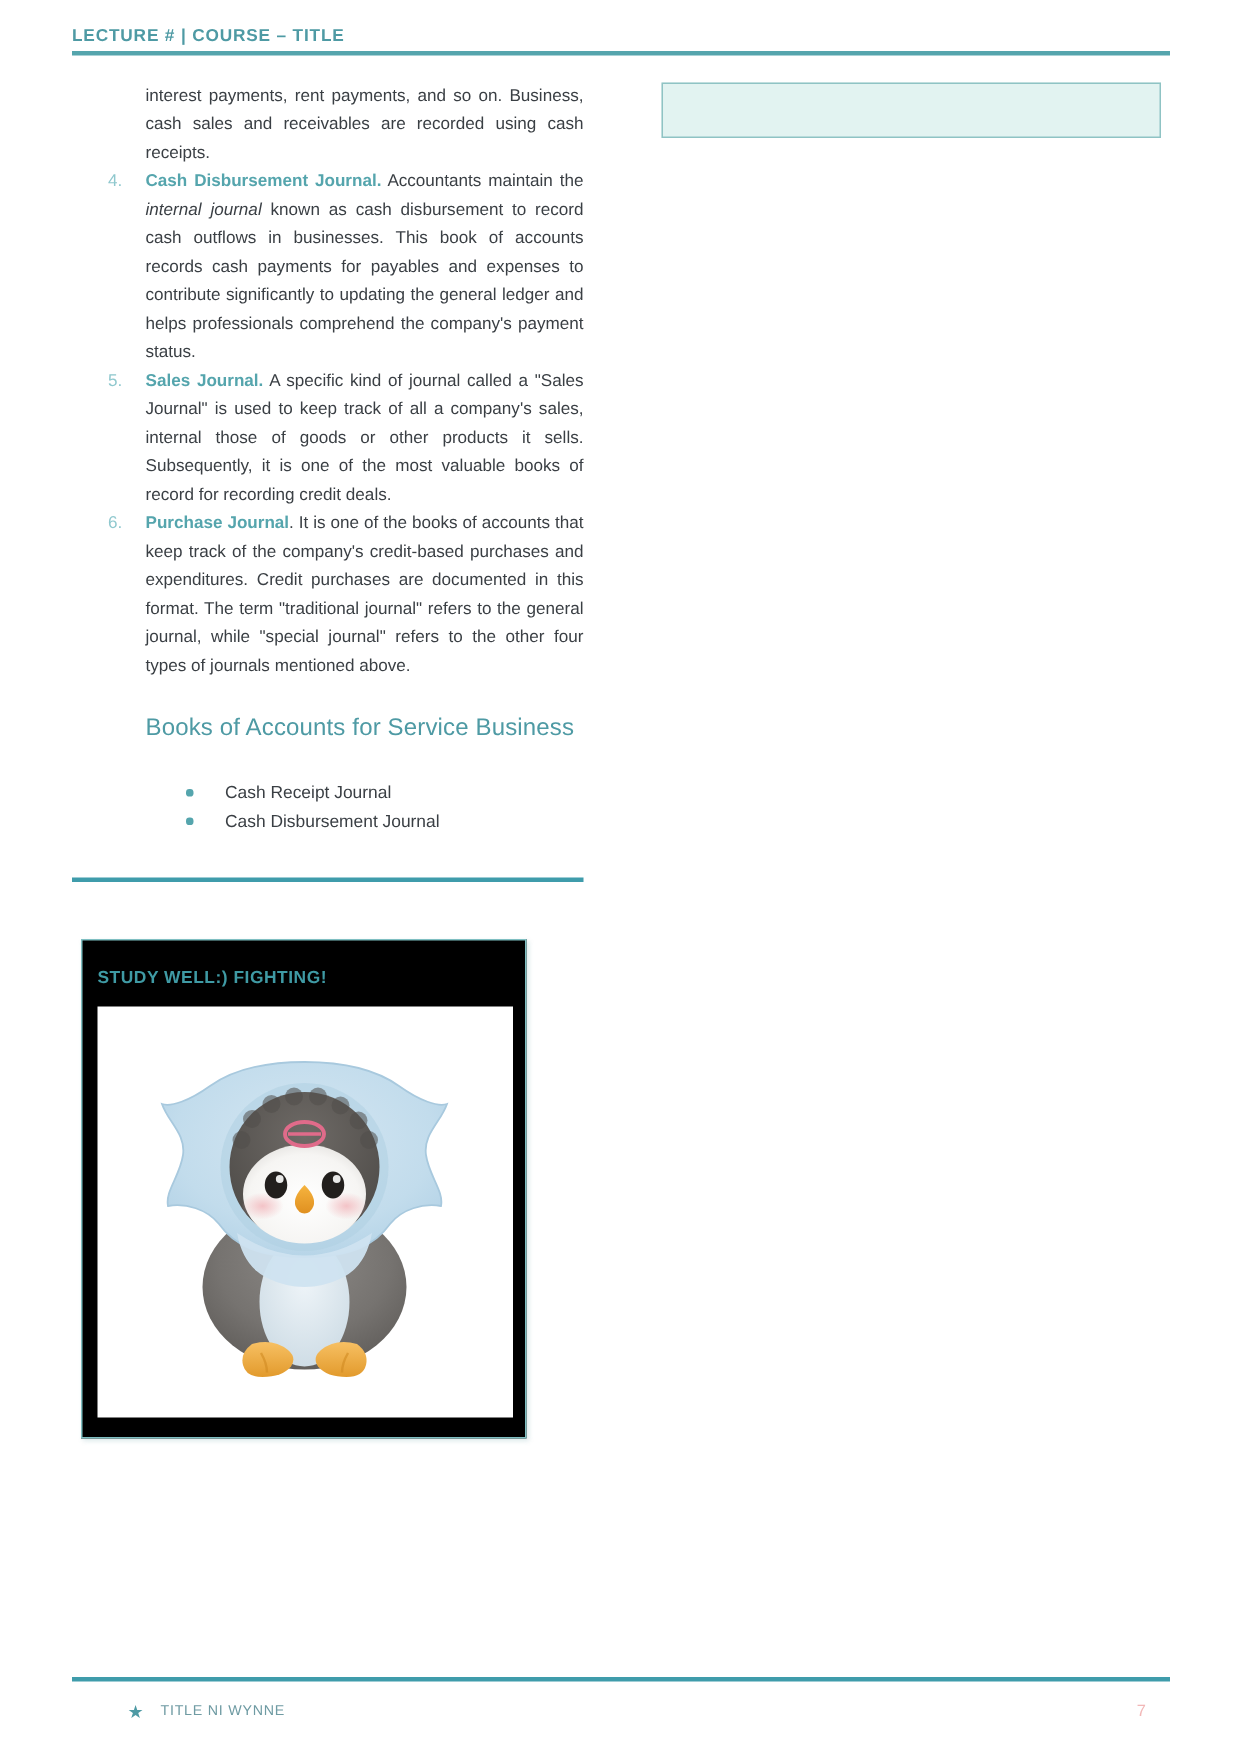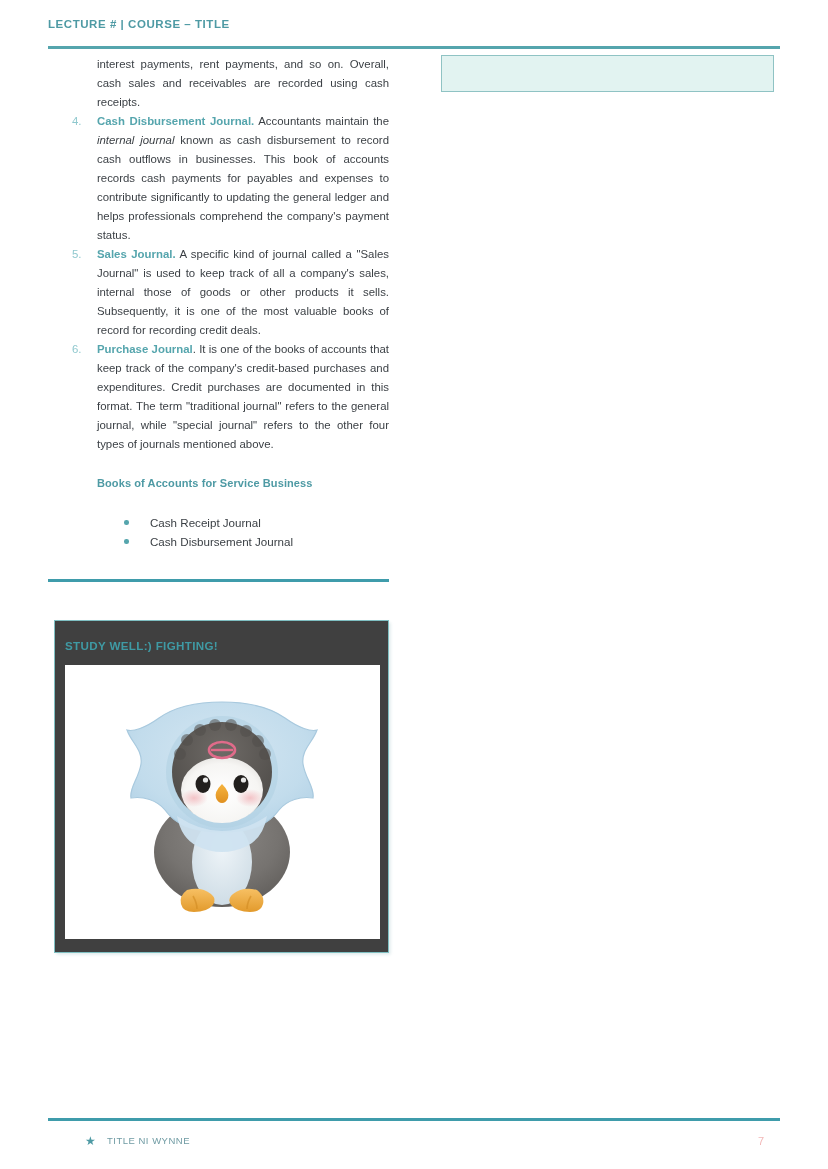--- a/index.html
+++ b/index.html
@@ -21,21 +21,21 @@
     position: absolute;
     left: 48px;
     top: 18px;
     width: 732px;
   }
   .header-title {
     font-size: 11.5px;
     font-weight: bold;
     letter-spacing: 0.55px;
     color: #4e9aa4;
-    padding-bottom: 16px;
+    padding-bottom: 4px;
     white-space: nowrap;
   }
   .header-rule {
     height: 2.5px;
     background: #55a5ad;
     width: 732px;
   }
 
   
   .col-left {
@@ -102,22 +102,22 @@
     color: #55a5ad;
     font-weight: bold;
   }
   em {
     font-style: italic;
   }
 
   
   .subhead {
     margin: 23px 0 0 49px;
-    font-size: 11px;
-    font-weight: bold;
+    font-size: 16px;
+    font-weight: normal;
     color: #4e9aa4;
     letter-spacing: 0.1px;
   }
 
   
   ul.books {
     list-style: none;
     margin: 24px 0 0 0;
     padding: 0;
   }
@@ -144,23 +144,23 @@
     margin-left: 0px;
     width: 341px;
     height: 2.5px;
     background: #3f9cab;
   }
 
   
   .study-box {
     margin-top: 38px;
     margin-left: 6px;
-    width: 335px;
+    width: 297px;
     height: 333px;
-    background: #404040;
+    background: #000000;
     border: 1.4px solid #7fbfc2;
     box-sizing: border-box;
     position: relative;
     box-shadow: 1.5px 1.5px 3px rgba(120,170,175,0.25);
   }
   .study-title {
     position: absolute;
     left: 10px;
     top: 18px;
     font-size: 11.6px;
@@ -239,21 +239,21 @@
   <div class="header-title">LECTURE # | COURSE – TITLE</div>
   <div class="header-rule"></div>
 </div>
 
 <div class="col-right">
   <div class="note-box"></div>
 </div>
 
 <div class="col-left">
 
-  <p class="para first">interest payments, rent payments, and so on. Overall, cash sales and receivables are recorded using cash receipts.</p>
+  <p class="para first">interest payments, rent payments, and so on. Business, cash sales and receivables are recorded using cash receipts.</p>
 
   <ol class="journal-list">
 
     <li>
       <span class="num">4.</span><span class="jterm">Cash Disbursement Journal.</span><span> Accountants maintain the </span><em>internal journal</em><span> known as cash disbursement to  record cash outflows in businesses. This book of accounts records cash payments for payables and  expenses to contribute significantly to updating the general ledger and helps professionals comprehend  the company's payment status.</span>
     </li>
 
     <li>
       <span class="num">5.</span><span class="jterm">Sales Journal.</span><span> A specific kind of journal called a "Sales Journal" is used to keep track of all a company's  sales, internal those of goods or other products it sells. Subsequently, it is one of the most valuable  books of record for recording credit deals.</span>
     </li>

